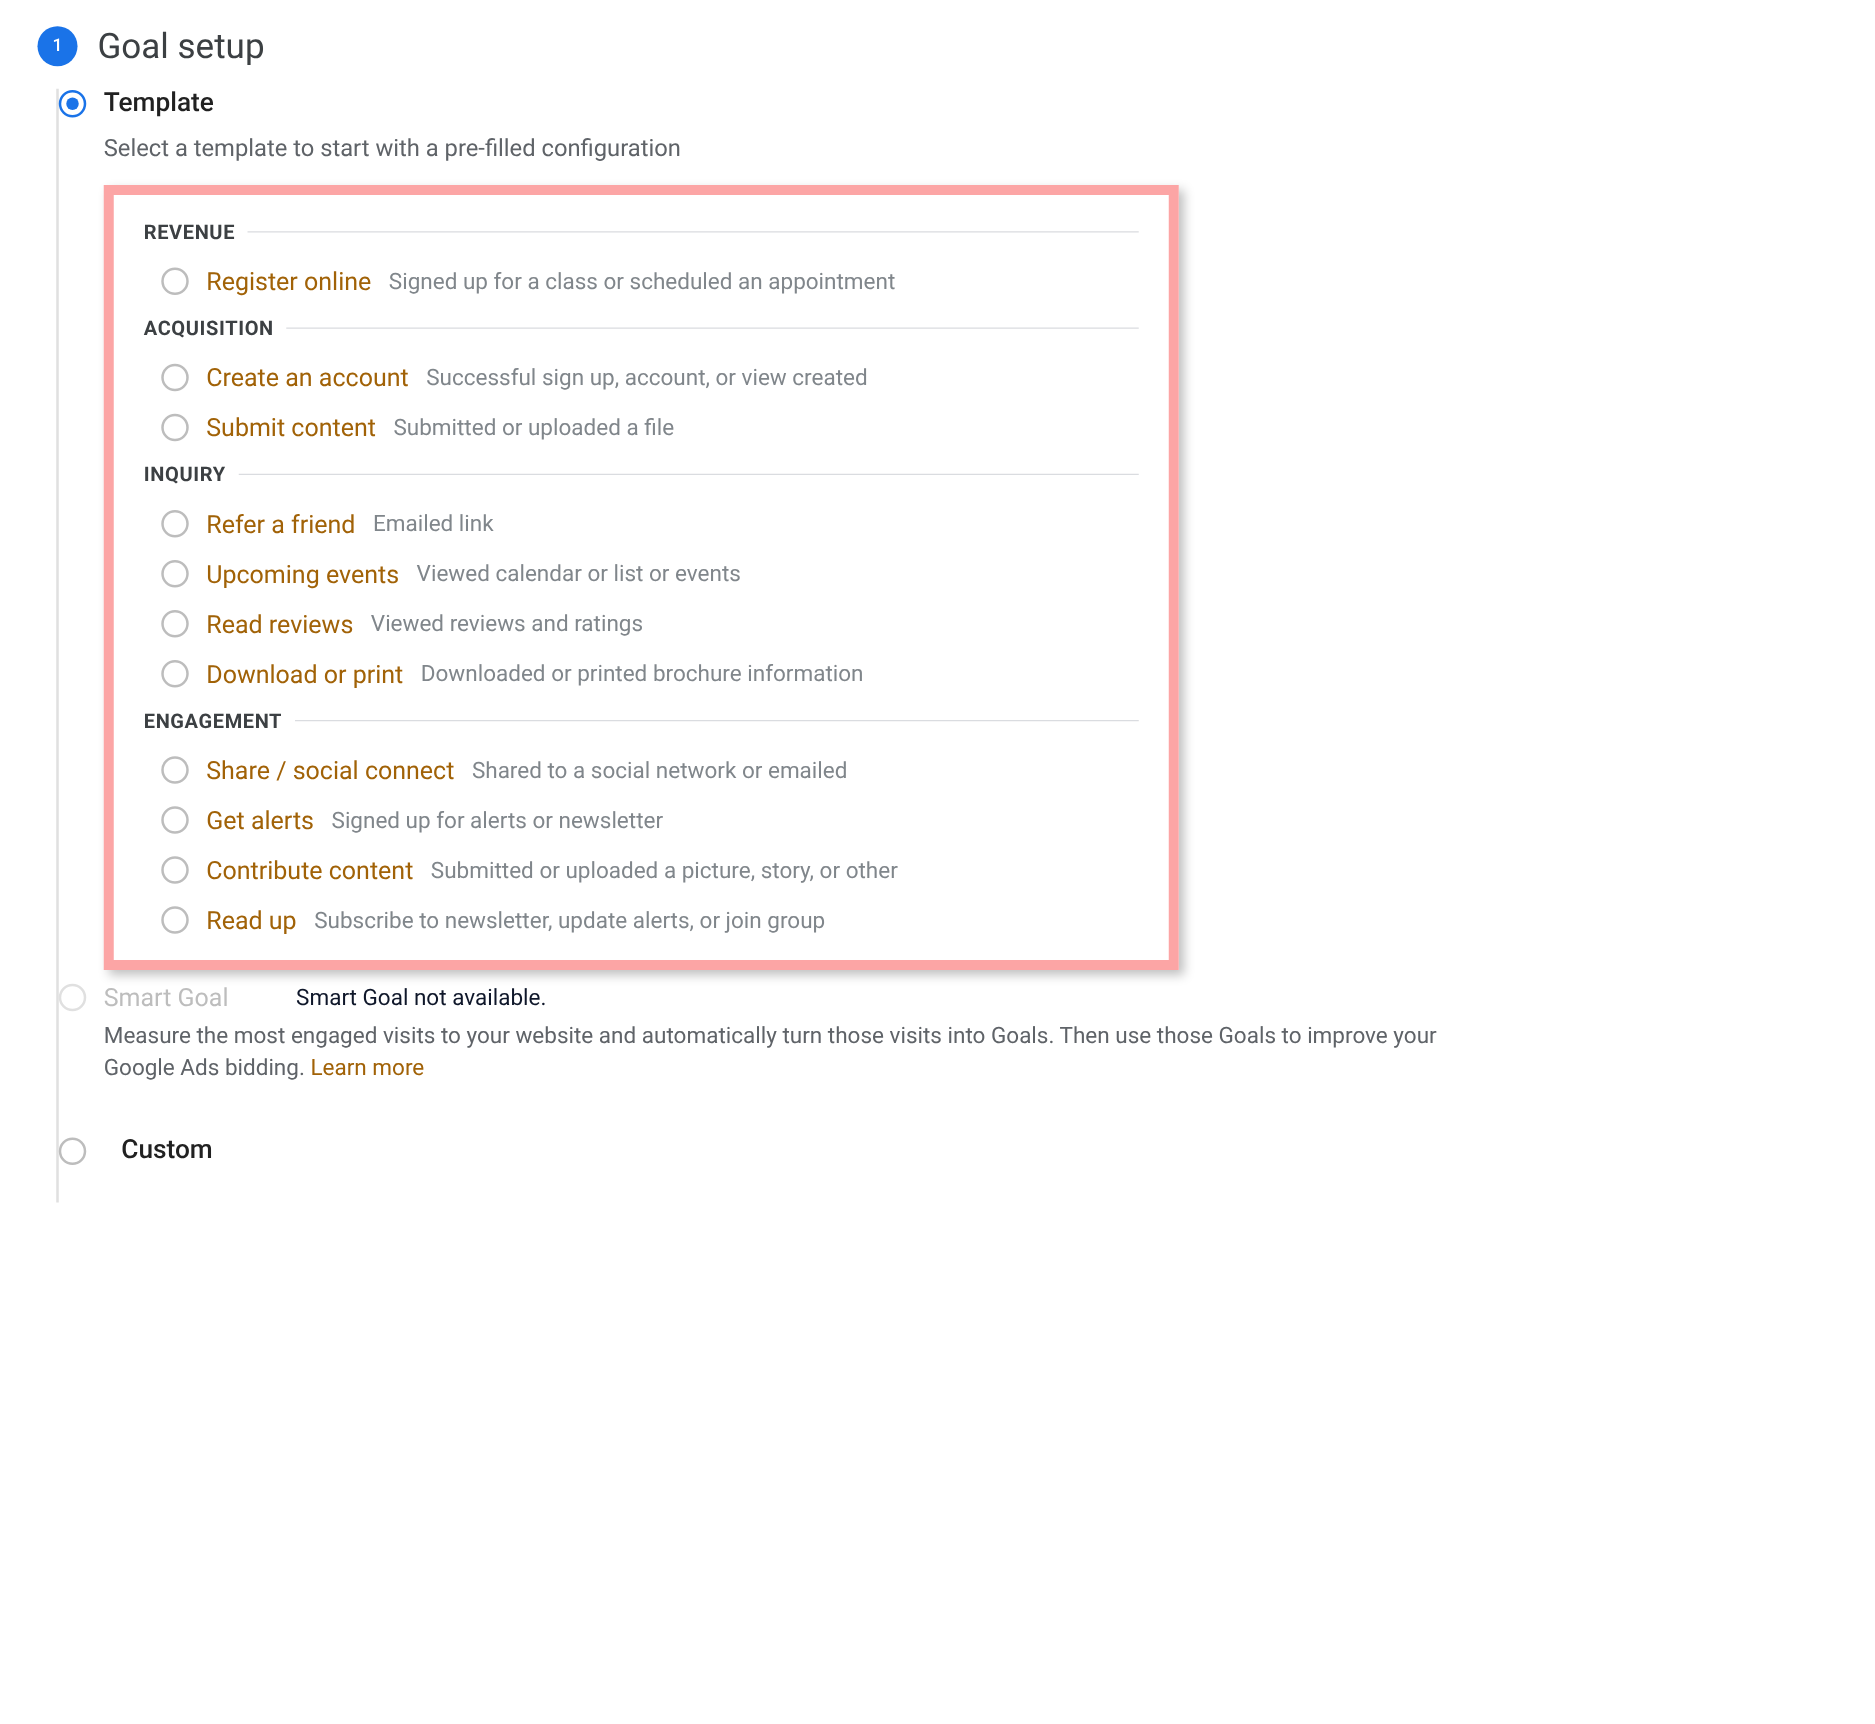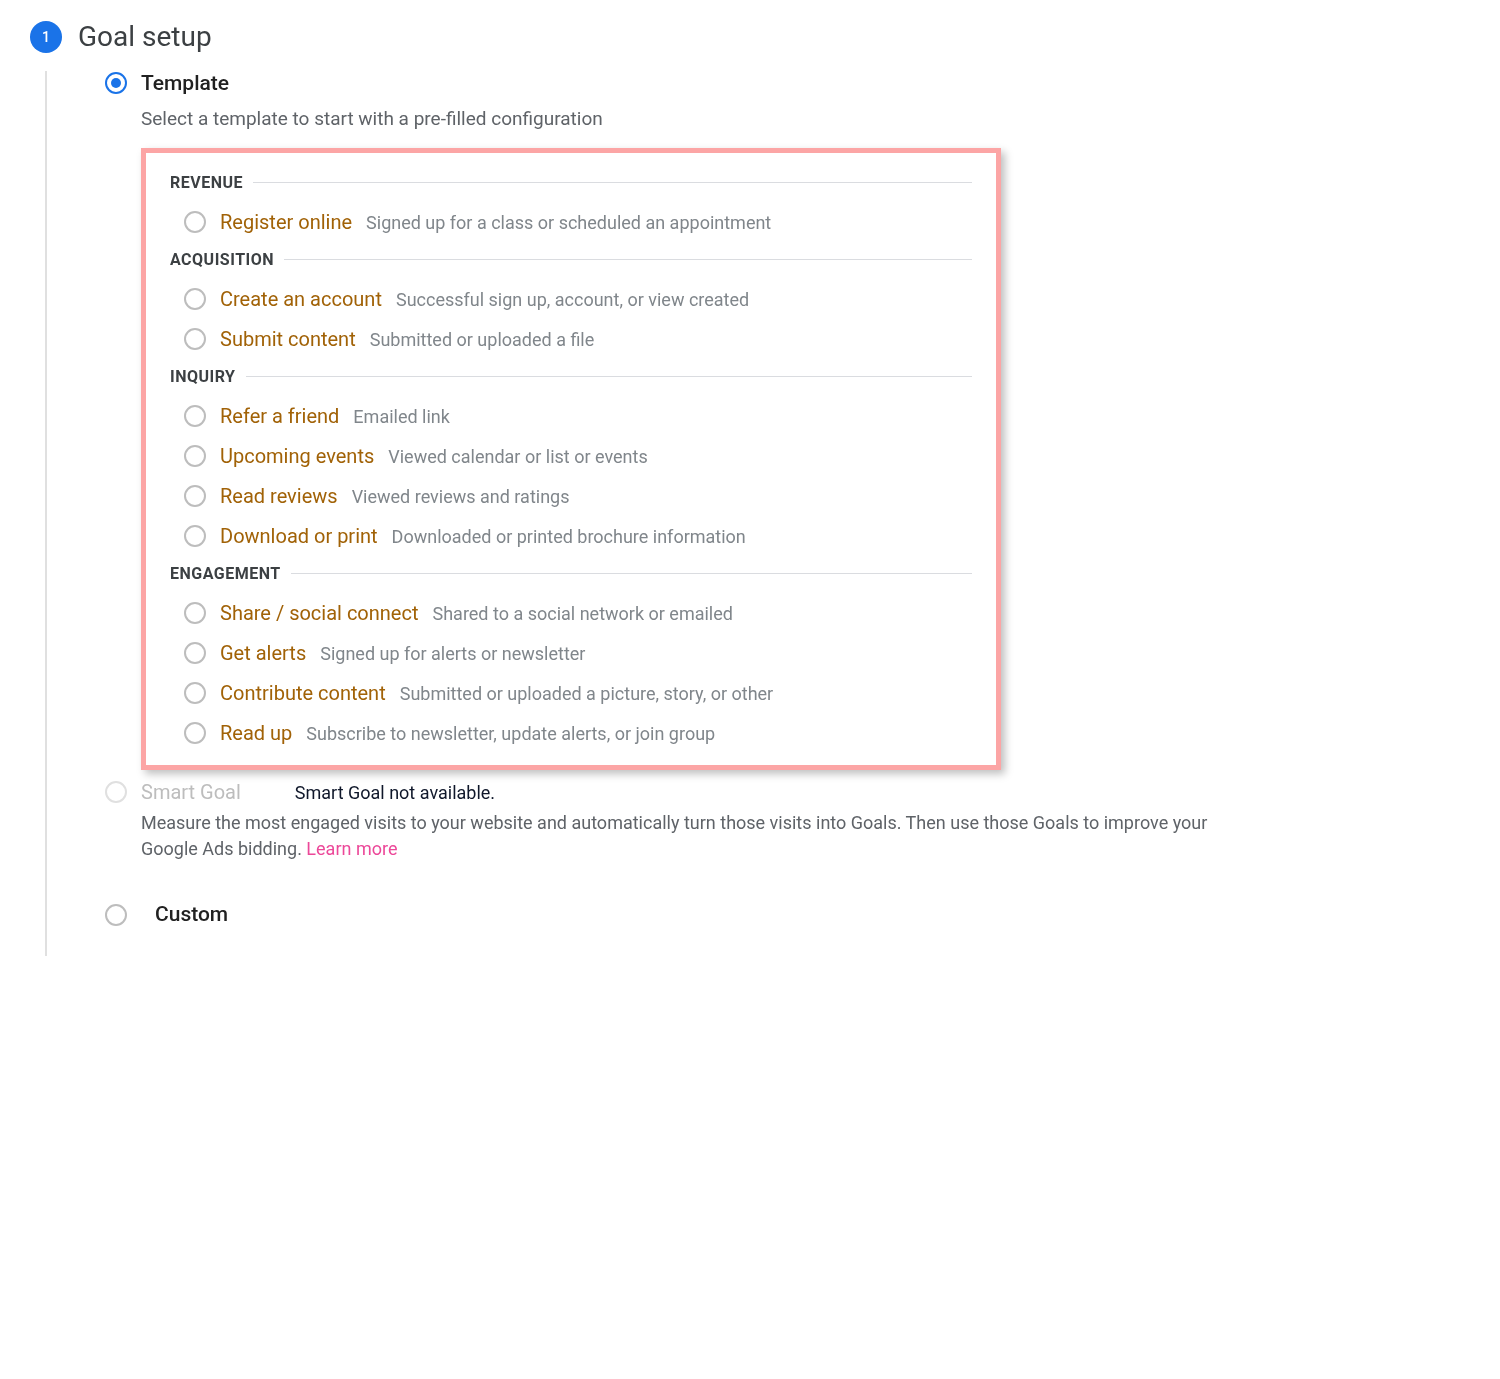--- a/index.html
+++ b/index.html
@@ -28,21 +28,20 @@
       font-weight: 500;
     }
     .step-title {
       font-size: 28px;
       font-weight: 400;
       color: #3c4043;
     }
     .step-body {
       margin-left: 15px;
       border-left: 2px solid #e0e0e0;
-      padding-left: 58px;
       padding-bottom: 30px;
     }
     .option-row {
       display: flex;
       align-items: center;
       gap: 14px;
       margin-bottom: 12px;
     }
     .radio {
       width: 22px;
@@ -75,21 +74,21 @@
       font-weight: 500;
       color: #212121;
     }
     .option-subtext {
       font-size: 19px;
       color: #5f6368;
       margin-left: 36px;
       margin-bottom: 18px;
     }
     .highlight-box {
-      border: 5px solid #fca5a5;
+      border: 8px solid #fca5a5;
       box-shadow: 4px 4px 8px rgba(0,0,0,0.25);
       background: #fff;
       margin-left: 36px;
       margin-bottom: 6px;
       padding: 20px 24px 12px 24px;
       max-width: 860px;
     }
     .cat-header {
       display: flex;
       align-items: center;
@@ -143,21 +142,21 @@
     }
     .smart-help {
       font-size: 18px;
       color: #5f6368;
       margin-left: 36px;
       margin-top: 6px;
       line-height: 1.45;
       max-width: 1100px;
     }
     .smart-help a {
-      color: #ec4899;
+      color: #a16207;
       text-decoration: none;
     }
     .custom-row {
       display: flex;
       align-items: flex-end;
       gap: 28px;
       margin-top: 40px;
     }
   </style>
 </head>

